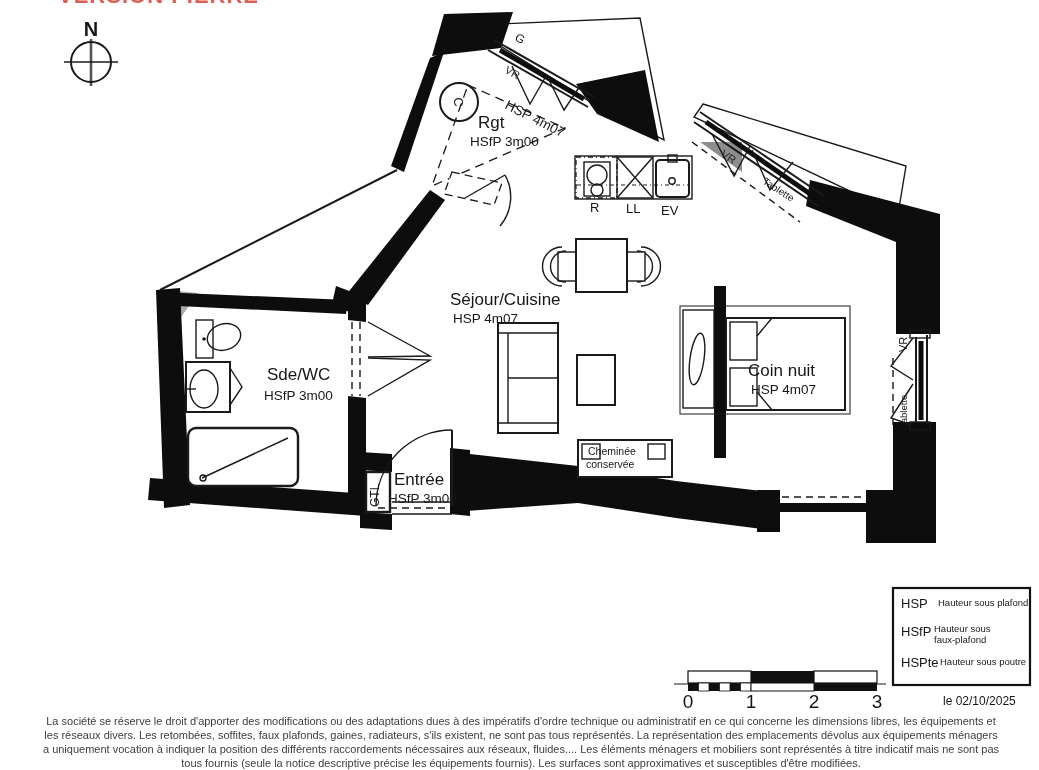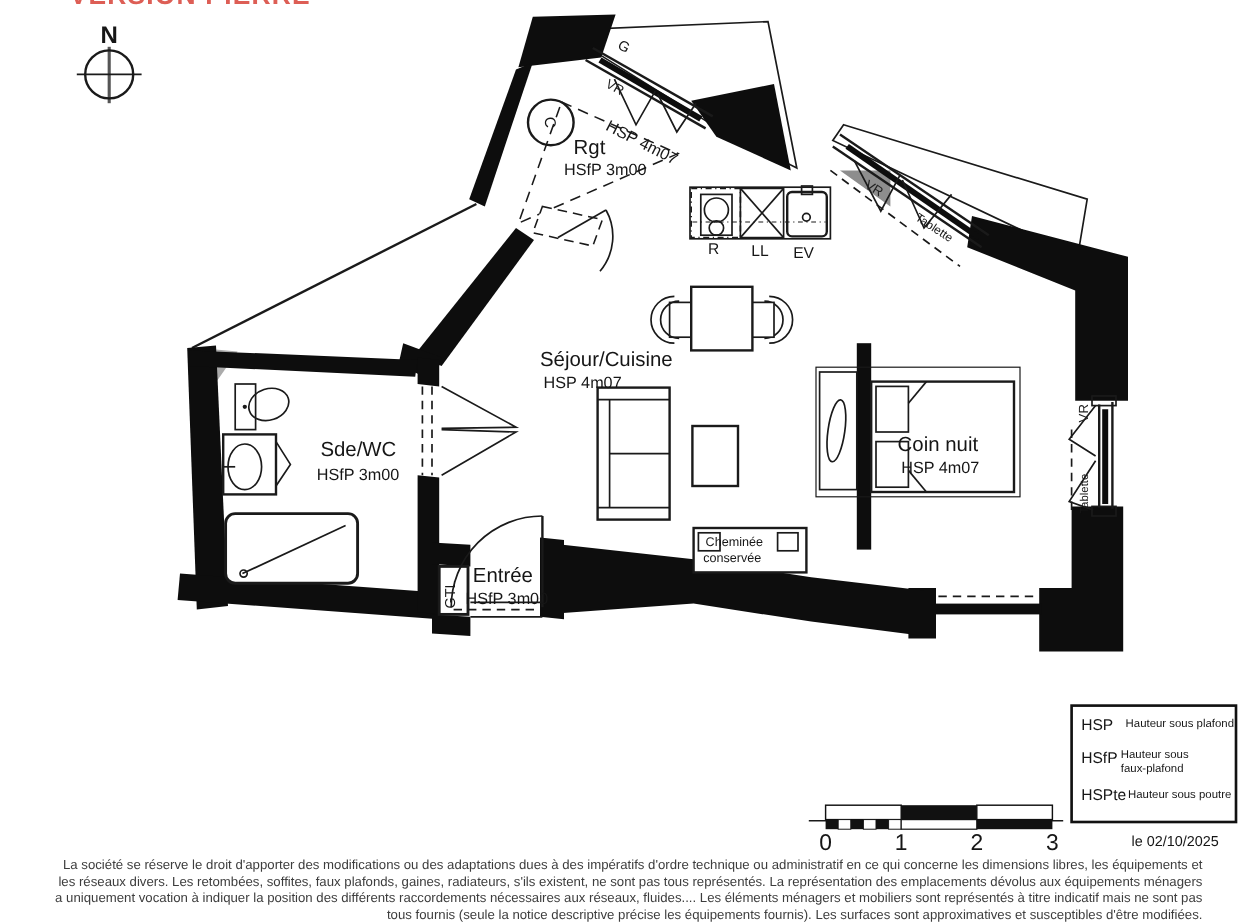--- a/index.html
+++ b/index.html
@@ -1,21 +1,21 @@
 <!DOCTYPE html>
 <html><head>
 <meta charset="utf-8">
 <style>
   html,body{margin:0;padding:0;background:#fff;}
   .stage{position:relative;width:1039px;height:770px;background:#fff;overflow:hidden;
          font-family:"Liberation Sans",sans-serif;}
   .plan-title{position:absolute;left:58px;top:-17px;font-size:22px;font-weight:700;
               letter-spacing:1px;color:#dd5e55;white-space:nowrap;}
   .disclaimer{position:absolute;left:40px;top:714px;width:962px;font-size:11px;
-              line-height:1.28;color:#3d3d3d;text-align:right;}
+              line-height:1.28;color:#3d3d3d;text-align:center;}
   svg{position:absolute;left:0;top:0;}
   svg text{font-family:"Liberation Sans",sans-serif;fill:#161616;}
   .room-name{font-size:17px;}
   .room-sub{font-size:13.5px;}
   .win-label{font-size:11px;fill:#222;}
   .legend-abbr{font-size:13px;}
   .legend-txt{font-size:9.5px;}
   .scale-num{font-size:19px;}
   .wall{fill:#0d0d0d;stroke:none;}
   .thin{fill:none;stroke:#1a1a1a;stroke-width:1.4;}

